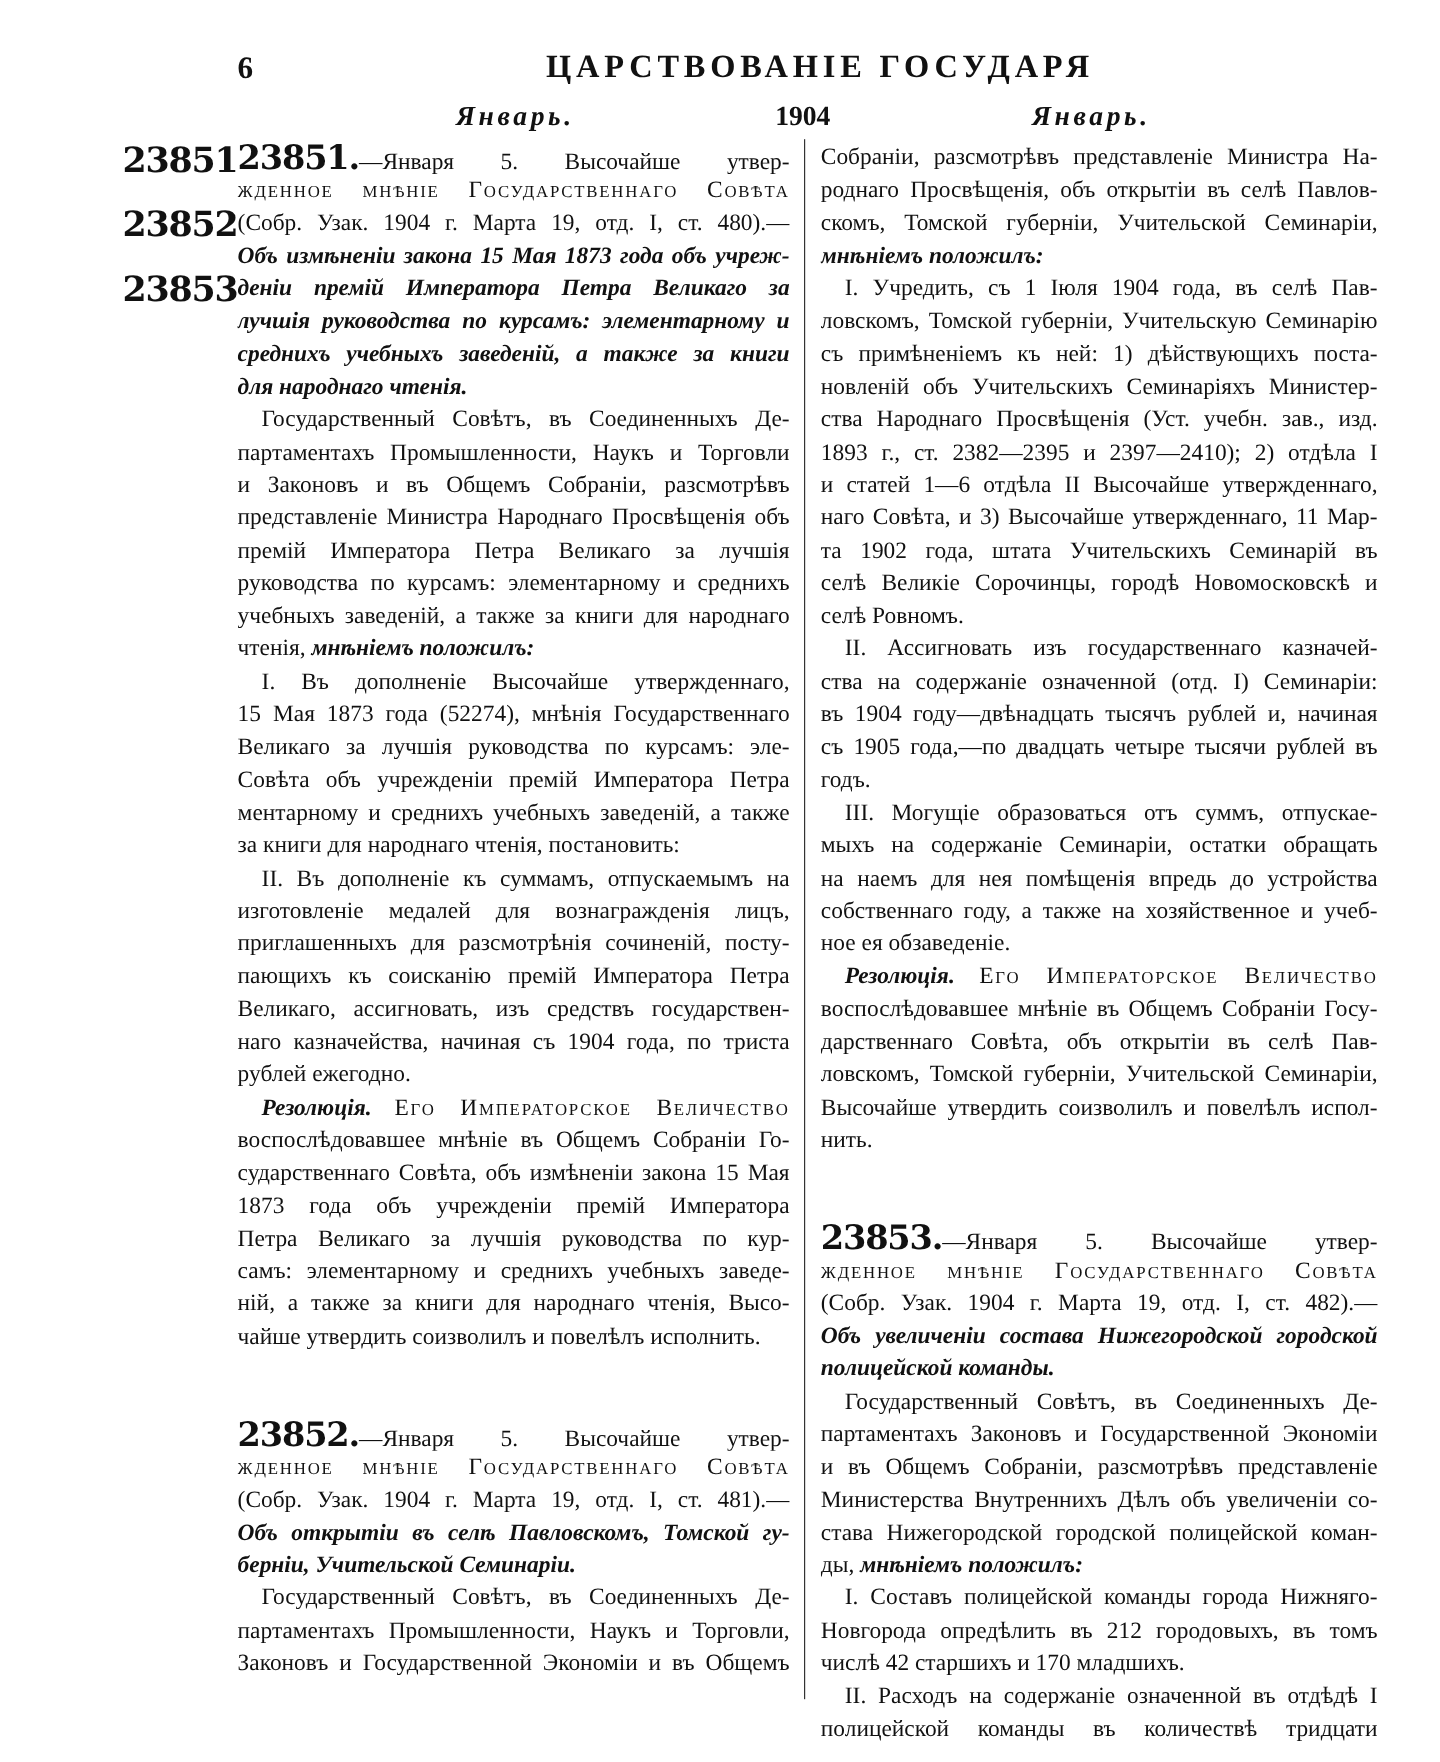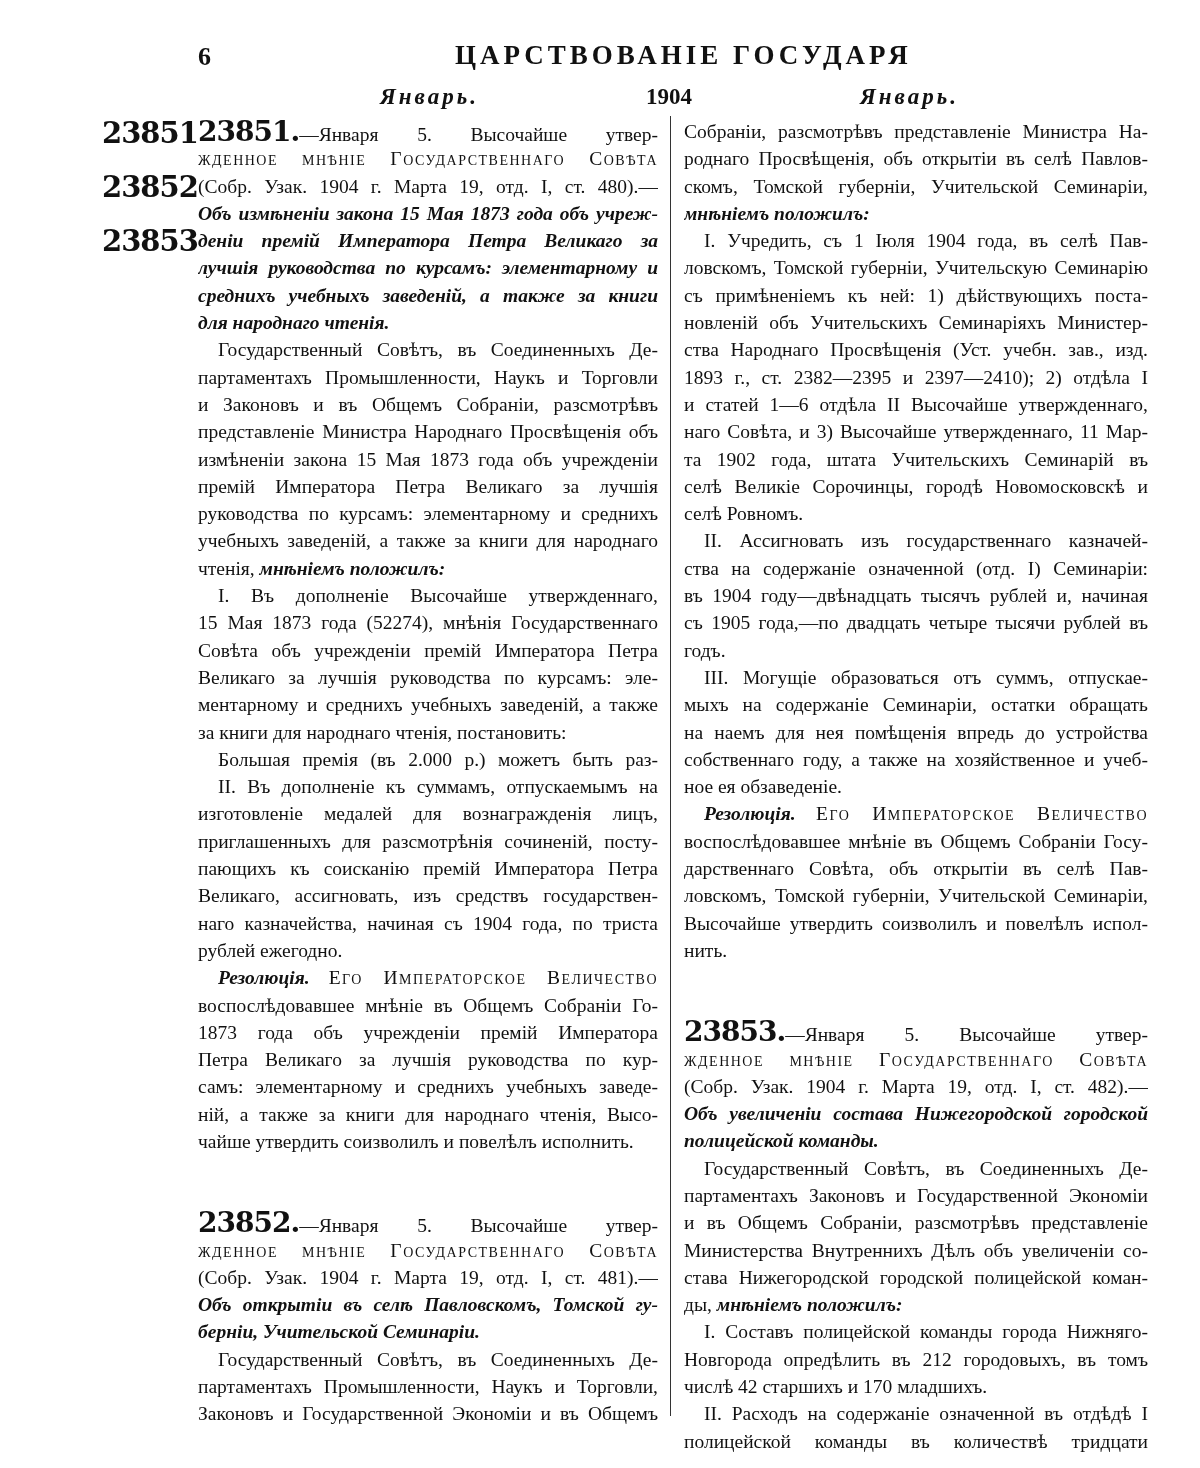--- a/index.html
+++ b/index.html
@@ -49,41 +49,40 @@
       <div class="line">(Собр. Узак. 1904 г. Марта 19, отд. I, ст. 480).—</div>
       <div class="line it">Объ измѣненіи закона 15 Мая 1873 года объ учреж-</div>
       <div class="line it">деніи премій Императора Петра Великаго за</div>
       <div class="line it">лучшія руководства по курсамъ: элементарному и</div>
       <div class="line it">среднихъ учебныхъ заведеній, а также за книги</div>
       <div class="line it last">для народнаго чтенія.</div>
       <div class="line indent">Государственный Совѣтъ, въ Соединенныхъ Де-</div>
       <div class="line">партаментахъ Промышленности, Наукъ и Торговли</div>
       <div class="line">и Законовъ и въ Общемъ Собраніи, разсмотрѣвъ</div>
       <div class="line">представленіе Министра Народнаго Просвѣщенія объ</div>
-      <div class="line">измѣненіи закона 15 Мая 1873 года объ учрежденіи</div>
       <div class="line">премій Императора Петра Великаго за лучшія</div>
       <div class="line">руководства по курсамъ: элементарному и среднихъ</div>
       <div class="line">учебныхъ заведеній, а также за книги для народнаго</div>
       <div class="line last"><span>чтенія,</span> <span class="it">мнѣніемъ положилъ:</span></div>
       <div class="line indent">I. Въ дополненіе Высочайше утвержденнаго,</div>
       <div class="line">15 Мая 1873 года (52274), мнѣнія Государственнаго</div>
+      <div class="line">Великаго за лучшія руководства по курсамъ: эле-</div>
       <div class="line">Совѣта объ учрежденіи премій Императора Петра</div>
-      <div class="line">Великаго за лучшія руководства по курсамъ: эле-</div>
       <div class="line">ментарному и среднихъ учебныхъ заведеній, а также</div>
       <div class="line last">за книги для народнаго чтенія, постановить:</div>
-      <div class="line indent">Большая премія (въ 2.000 р.) можетъ быть раз-</div>
       <div class="line indent">II. Въ дополненіе къ суммамъ, отпускаемымъ на</div>
       <div class="line">изготовленіе медалей для вознагражденія лицъ,</div>
       <div class="line">приглашенныхъ для разсмотрѣнія сочиненій, посту-</div>
       <div class="line">пающихъ къ соисканію премій Императора Петра</div>
       <div class="line">Великаго, ассигновать, изъ средствъ государствен-</div>
       <div class="line">наго казначейства, начиная съ 1904 года, по триста</div>
       <div class="line last">рублей ежегодно.</div>
       <div class="line indent"><span class="it">Резолюція.</span> <span class="sc">Его Императорское Величество</span></div>
       <div class="line">воспослѣдовавшее мнѣніе въ Общемъ Собраніи Го-</div>
+      <div class="line">сударственнаго Совѣта, объ измѣненіи закона 15 Мая</div>
       <div class="line">1873 года объ учрежденіи премій Императора</div>
       <div class="line">Петра Великаго за лучшія руководства по кур-</div>
       <div class="line">самъ: элементарному и среднихъ учебныхъ заведе-</div>
       <div class="line">ній, а также за книги для народнаго чтенія, Высо-</div>
       <div class="line last">чайше утвердить соизволилъ и повелѣлъ исполнить.</div>
     </div>
 
     <div class="gap2"></div>
 
     <div>

